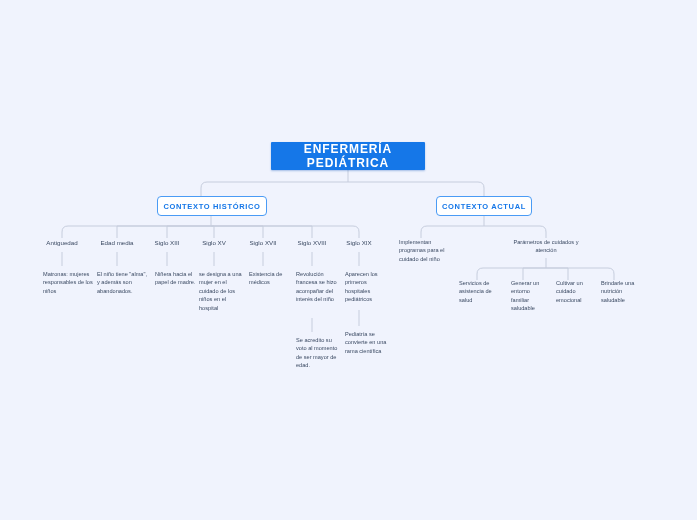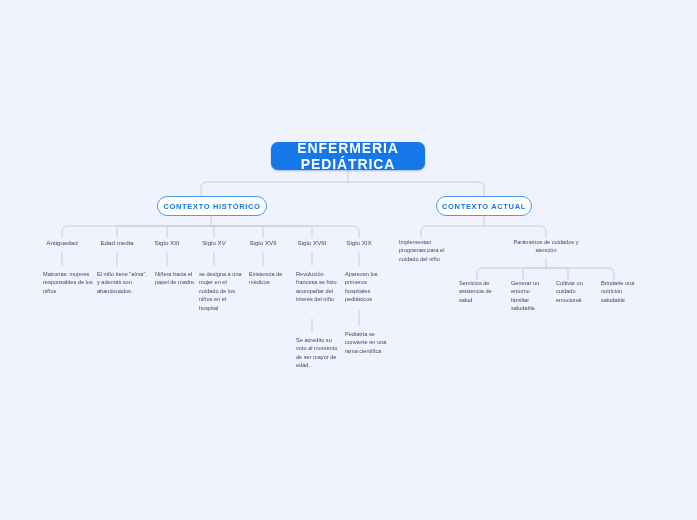--- a/index.html
+++ b/index.html
@@ -11,33 +11,33 @@
     position:relative;
   }
   #canvas{position:absolute;inset:0;width:697px;height:520px;}
   svg.links{position:absolute;left:0;top:0;width:697px;height:520px;pointer-events:none;}
 
   .node{position:absolute;box-sizing:border-box;}
 
   .root{
     background:#1577e8;
     color:#ffffff;
-    border-radius:7px;
-    font-size:14px;
+    border-radius:1px;
+    font-size:12px;
     font-weight:bold;
     letter-spacing:.9px;
     display:flex;align-items:center;justify-content:center;
     text-align:center;
     box-shadow:0 1px 2px rgba(20,90,190,.35);
   }
   .branch{
     background:#ffffff;
     color:#1577e8;
     border:1.4px solid #4a9bf5;
-    border-radius:10px;
+    border-radius:4px;
     font-size:7.5px;
     font-weight:bold;
     letter-spacing:.65px;
     display:flex;align-items:center;justify-content:center;
     text-align:center;
   }
   .era{
     color:#3b4a63;
     font-size:6.2px;
     text-align:center;

